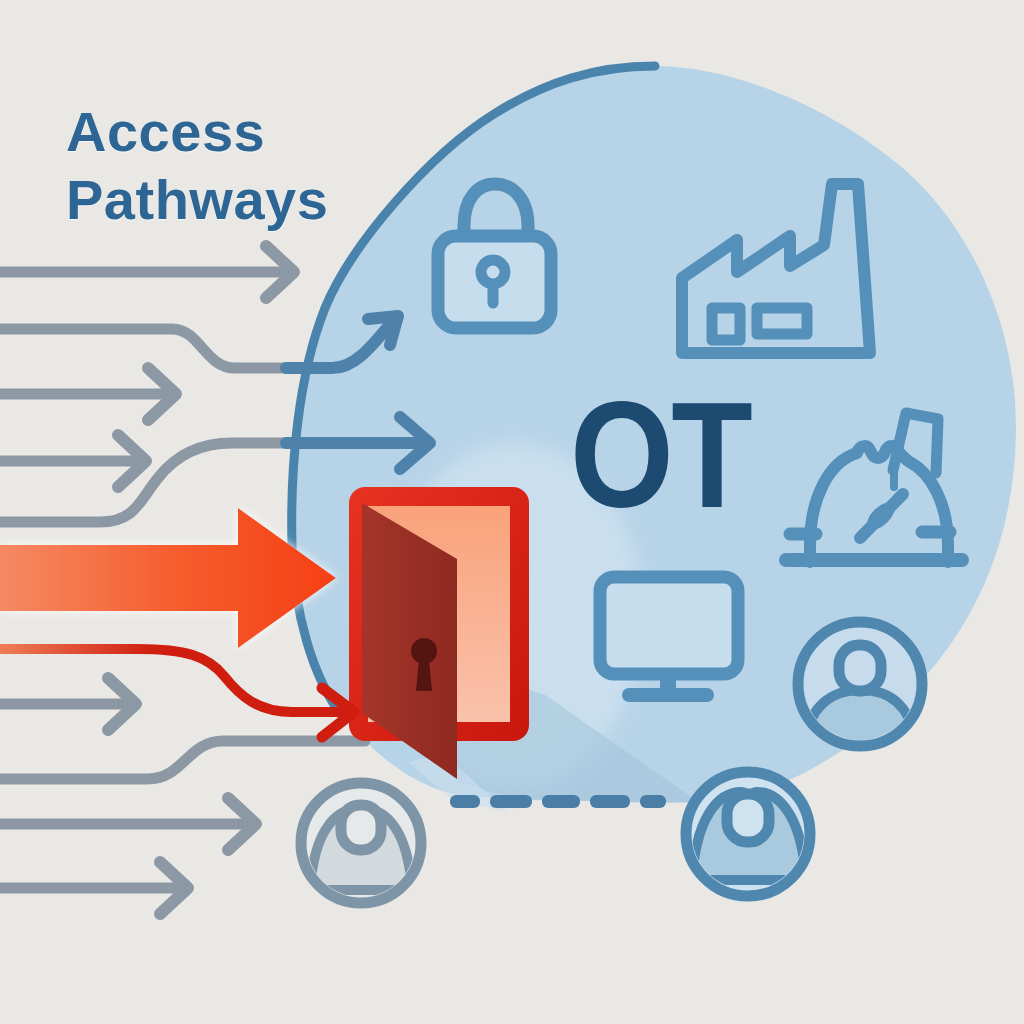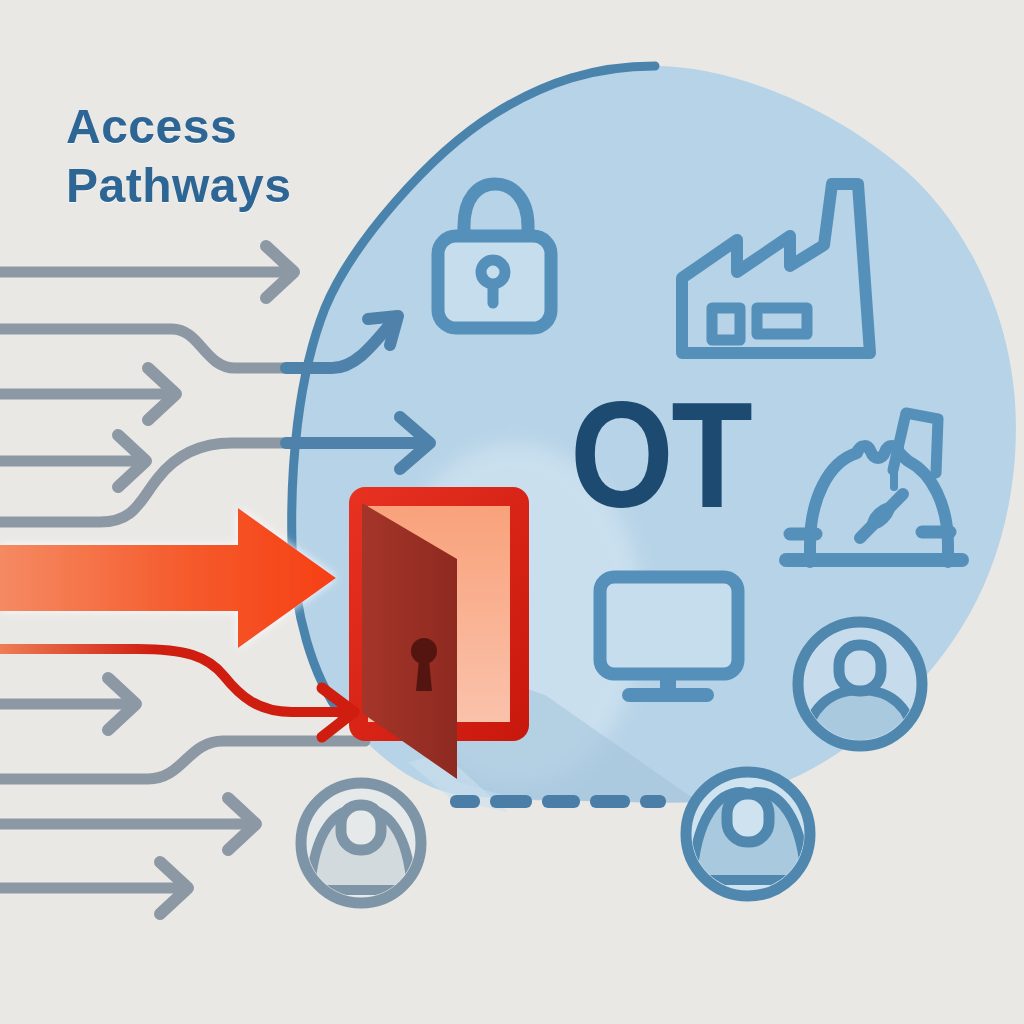--- a/index.html
+++ b/index.html
@@ -3,21 +3,21 @@
 <meta charset="utf-8">
 <style>
   html,body{margin:0;padding:0;background:#d0d0d0;font-family:"Liberation Sans",sans-serif;}
   .stage{
     position:relative;width:1024px;height:1024px;overflow:hidden;
     background:var(--background,#e9e8e5);
   }
   .stage svg{position:absolute;inset:0;display:block;}
   .title{
     position:absolute;left:66px;top:98px;width:256px;
-    font-size:48px;font-weight:600;line-height:1.22;letter-spacing:.5px;
+    font-size:56px;font-weight:600;line-height:1.22;letter-spacing:.5px;
     color:var(--title-blue,#2d6594);
     text-shadow:0 1px 0 rgba(255,255,255,.75);
     user-select:none;
   }
   .ot-label{
     font-family:"Liberation Sans",sans-serif;
     font-weight:700;
     fill:var(--dark-blue-text,#1d4a70);
   }
 </style>

